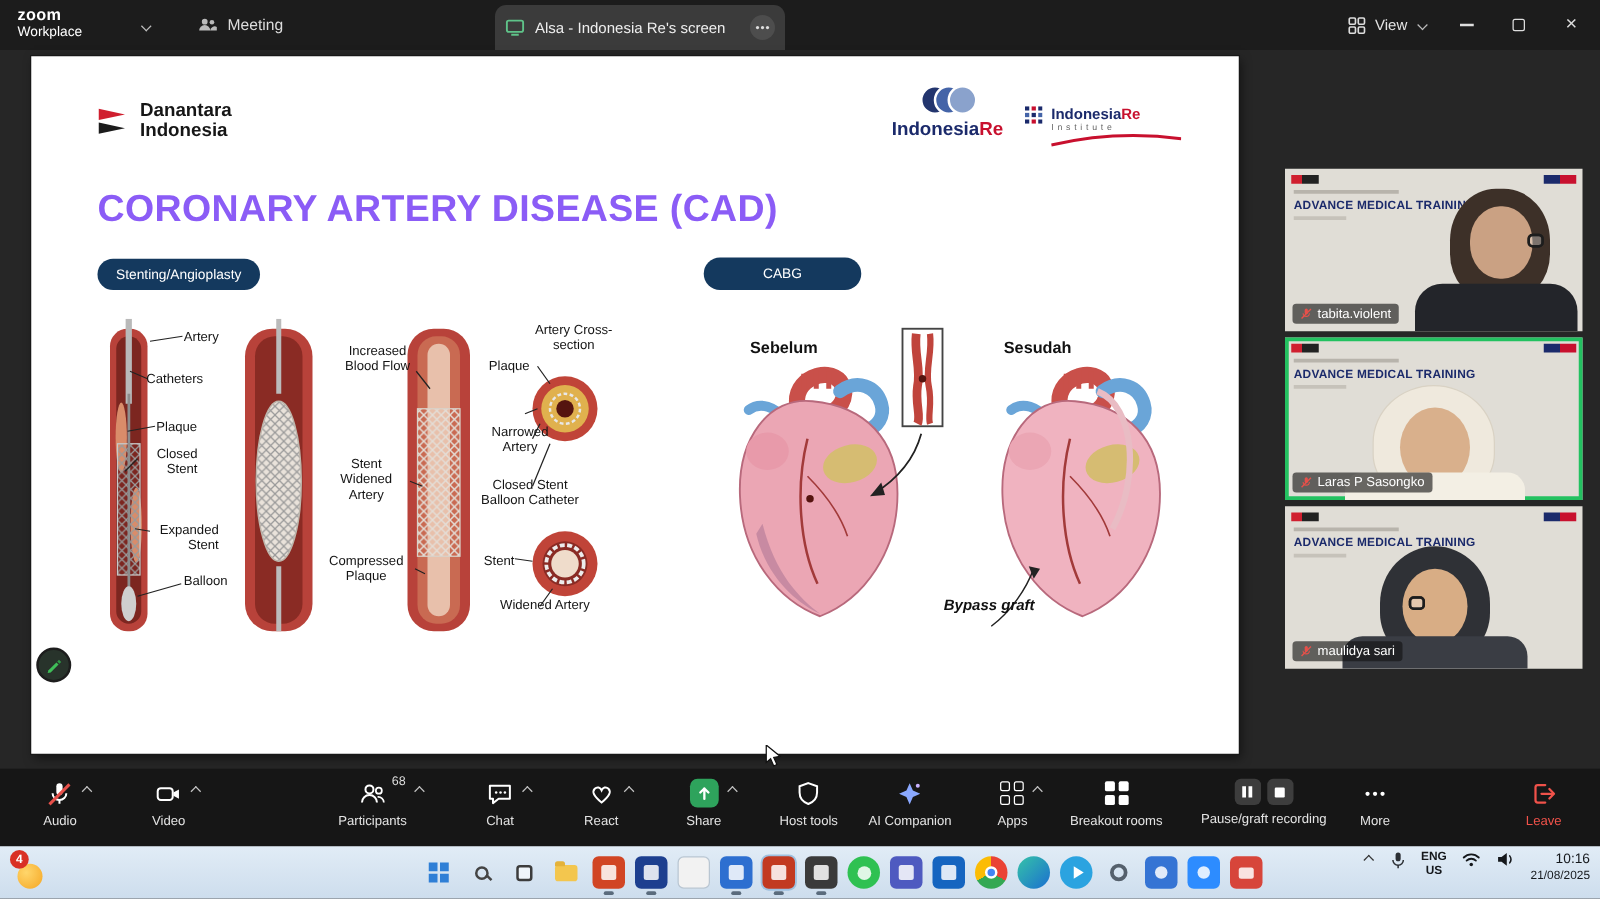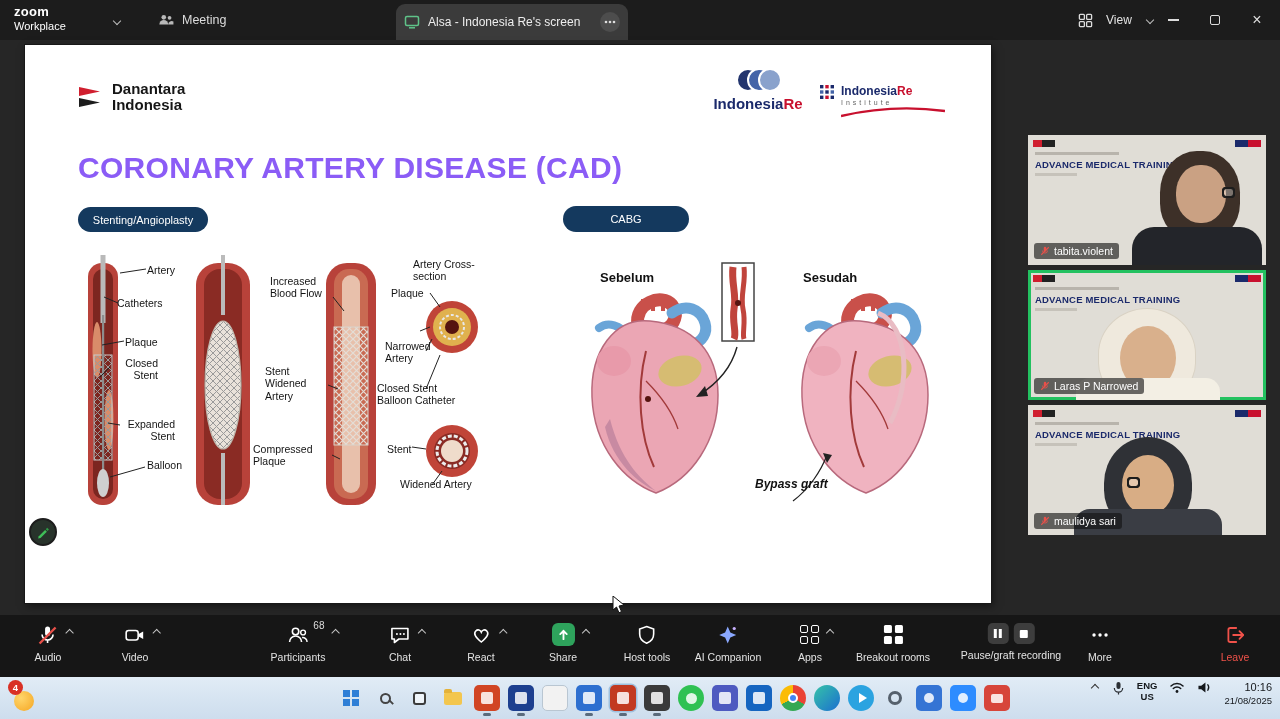--- a/index.html
+++ b/index.html
@@ -18,21 +18,21 @@
   .wm-caret{position:absolute;left:112px;top:16px}
   .tab-meeting{position:absolute;left:158px;top:0;height:40px;display:flex;align-items:center;gap:8px;font-size:12.5px;color:#ddd;cursor:default}
   .tab-screen{position:absolute;left:396px;top:4px;height:36px;width:232px;background:#3b3b3b;border-radius:9px 9px 0 0;display:flex;align-items:center;gap:8px;padding:0 8px;font-size:12px;color:#eee}
   .tab-screen .ellip{margin-left:auto;width:20px;height:20px;border-radius:50%;background:#4d4d4d;display:flex;align-items:center;justify-content:center}
   .rec-group{position:absolute;left:920px;top:0;height:40px;display:flex;align-items:center;gap:7px;font-size:12px;color:#e3e3e3}
   .recdot{width:8px;height:8px;border-radius:50%;background:#e04a4a}
   .recbtns{display:flex;gap:6px;background:#343434;border-radius:5px;padding:3px 6px;margin-left:4px}
   .rb{width:16px;height:16px;display:flex;align-items:center;justify-content:center;gap:2px}
   .rb .bar{width:2.5px;height:9px;background:#fff}
   .rb .sq{width:8px;height:8px;background:#fff;border-radius:1.5px}
-  .view-btn{position:absolute;left:1078px;top:0;height:40px;display:flex;align-items:center;gap:13px;font-size:12px;color:#e3e3e3}
+  .view-btn{position:absolute;left:1078px;top:0;height:40px;display:flex;align-items:center;gap:7px;font-size:12px;color:#e3e3e3}
   .win-btn{position:absolute;top:0;width:42px;height:40px;display:flex;align-items:center;justify-content:center;color:#ddd}
   .wb-min{left:1152px}.wb-max{left:1194px}.wb-close{left:1236px;font-size:16px}
   .minbar{width:11px;height:1.6px;background:#ddd}
   .maxbox{width:10px;height:10px;border:1.4px solid #ddd;border-radius:2px}
 
   
   .main{position:absolute;left:0;top:40px;width:1280px;height:575px;background:#262626}
   .slide{position:absolute;left:25px;top:5px;width:966px;height:558px;background:#ffffff;box-shadow:0 0 0 1px #181818,2px 3px 8px rgba(0,0,0,.5)}
   .slide *{position:absolute}
 
@@ -48,21 +48,21 @@
   .inst-name{font-size:12px;font-weight:800;color:#1b2a6b;line-height:1}
   .inst-name .re{color:#c8102e}
   .inst-sub{font-size:7px;letter-spacing:3px;color:#666;margin-top:2px}
 
   .slide-title{left:53px;top:106px;font-size:30px;font-weight:800;color:#8b5cf6;letter-spacing:.3px;white-space:nowrap}
   .pill{background:#14395e;color:#fff;border-radius:14px;font-size:11px;display:flex;align-items:center;justify-content:center;white-space:nowrap}
   .pill *{position:static}
   .pill1{left:53px;top:162px;width:130px;height:25px}
   .pill2{left:538px;top:161px;width:126px;height:26px}
 
-  .lab{font-size:10.5px;color:#141414;line-height:1.18;}
+  .lab{font-size:10.5px;color:#141414;line-height:1.18;text-align:center}
   .lab.left{text-align:right}
   .sebel{font-size:13px;font-weight:bold;color:#111}
   .bypass{font-size:12px;font-weight:bold;font-style:italic;color:#111;white-space:nowrap}
 
   .annot-btn{left:4px;top:473px;width:28px;height:28px;border-radius:50%;background:#28332b;border:2px solid #1d1d1d;display:flex;align-items:center;justify-content:center}
   .annot-btn svg{position:static}
 
   .cursor{position:absolute;left:612px;top:556px}
   
   .tiles{position:absolute;left:1028px;top:95px;width:238px}
@@ -403,21 +403,21 @@
       <div class="m-line2"></div>
       <div style="left:70px;top:38px;width:98px;height:92px;border-radius:50% 50% 40% 40%;background:#efe9dd;border:1px solid #d9d2c4"></div>
       <div style="left:92px;top:56px;width:56px;height:64px;border-radius:50%;background:#d9b08c"></div>
       <div style="left:48px;top:108px;width:144px;height:22px;border-radius:14px 14px 0 0;background:#f3efe4"></div>
       <div class="name-tag">
         <svg width="10" height="10" viewBox="0 0 12 12">
             <rect x="4.5" y="1" width="3" height="5.5" rx="1.5" fill="#e8504a"></rect>
             <path d="M3 5.5 a3 3 0 0 0 6 0" stroke="#e8504a" stroke-width="1" fill="none"></path>
             <line x1="1.5" y1="10.5" x2="10.5" y2="1.5" stroke="#e8504a" stroke-width="1.3"></line>
           </svg>
-        <span>Laras P Narrowed</span>
+        <span>Laras P Sasongko</span>
       </div>
     </div>
 
     <div class="tile">
       <div class="m-logo-l"></div>
       <div class="m-logo-r"></div>
       <div class="m-line1"></div>
       <div class="m-title">ADVANCE MEDICAL TRAINING</div>
       <div class="m-line2"></div>
       <div style="left:76px;top:32px;width:88px;height:92px;border-radius:50% 50% 42% 42%;background:#2f3136"></div>

